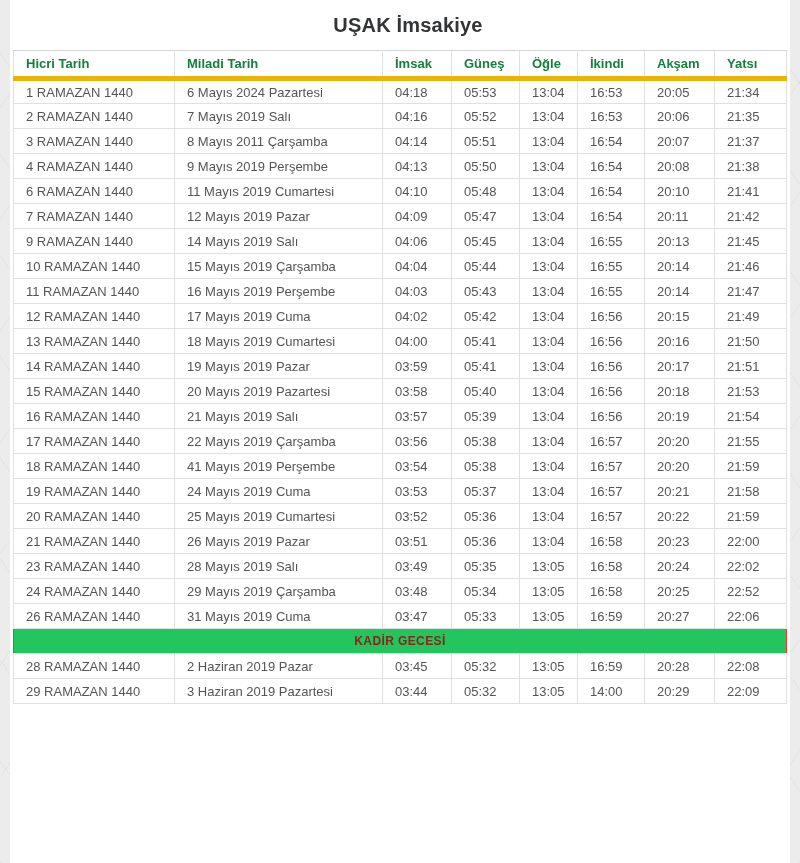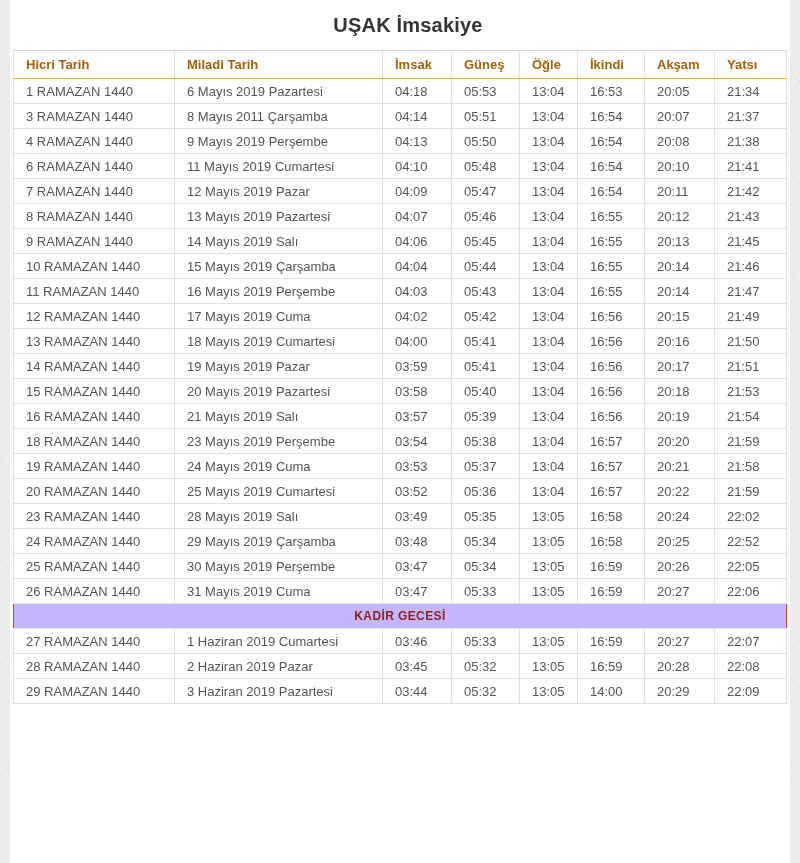--- a/index.html
+++ b/index.html
@@ -37,39 +37,39 @@
     padding: 0 0 0 12px;
     text-align: left;
     vertical-align: middle;
     font-size: 13px;
     white-space: nowrap;
     overflow: hidden;
   }
   table.imsakiye th {
     height: 28px;
     font-weight: 700;
-    color: #a16207;
+    color: #15803d;
     border-top: 1px solid #d6d6d6;
-    border-bottom: 1px solid #eab308;
+    border-bottom: 5px solid #eab308;
   }
   table.imsakiye td {
     height: 25px;
     color: #555555;
     font-weight: 400;
   }
   col.c-hicri  { width: 161px; }
   col.c-miladi { width: 208px; }
   col.c-imsak  { width: 69px; }
   col.c-gunes  { width: 68px; }
   col.c-ogle   { width: 58px; }
   col.c-ikindi { width: 67px; }
   col.c-aksam  { width: 70px; }
   col.c-yatsi  { width: 72px; }
   tr.banner-row td {
-    background: #c4b5fd;
+    background: #22c55e;
     color: #8c241c;
     text-align: center;
     padding: 0;
     font-weight: 700;
     font-size: 12px;
     letter-spacing: 0.4px;
     border-left: 1px solid #f43b1e;
     border-right: 1px solid #f43b1e;
     height: 25px;
   }
@@ -98,27 +98,37 @@
           <th>Güneş</th>
           <th>Öğle</th>
           <th>İkindi</th>
           <th>Akşam</th>
           <th>Yatsı</th>
         </tr>
     </thead>
     <tbody id="table-body">
         <tr>
           <td>1 RAMAZAN 1440</td>
-          <td>6 Mayıs 2019 Pazartesi</td>
+          <td>6 Mayıs 2024 Pazartesi</td>
           <td>04:18</td>
           <td>05:53</td>
           <td>13:04</td>
           <td>16:53</td>
           <td>20:05</td>
           <td>21:34</td>
+        </tr>
+        <tr>
+          <td>2 RAMAZAN 1440</td>
+          <td>7 Mayıs 2019 Salı</td>
+          <td>04:16</td>
+          <td>05:52</td>
+          <td>13:04</td>
+          <td>16:53</td>
+          <td>20:06</td>
+          <td>21:35</td>
         </tr>
         <tr>
           <td>3 RAMAZAN 1440</td>
           <td>8 Mayıs 2011 Çarşamba</td>
           <td>04:14</td>
           <td>05:51</td>
           <td>13:04</td>
           <td>16:54</td>
           <td>20:07</td>
           <td>21:37</td>
@@ -147,30 +157,20 @@
           <td>7 RAMAZAN 1440</td>
           <td>12 Mayıs 2019 Pazar</td>
           <td>04:09</td>
           <td>05:47</td>
           <td>13:04</td>
           <td>16:54</td>
           <td>20:11</td>
           <td>21:42</td>
         </tr>
         <tr>
-          <td>8 RAMAZAN 1440</td>
-          <td>13 Mayıs 2019 Pazartesi</td>
-          <td>04:07</td>
-          <td>05:46</td>
-          <td>13:04</td>
-          <td>16:55</td>
-          <td>20:12</td>
-          <td>21:43</td>
-        </tr>
-        <tr>
           <td>9 RAMAZAN 1440</td>
           <td>14 Mayıs 2019 Salı</td>
           <td>04:06</td>
           <td>05:45</td>
           <td>13:04</td>
           <td>16:55</td>
           <td>20:13</td>
           <td>21:45</td>
         </tr>
         <tr>
@@ -237,22 +237,32 @@
           <td>16 RAMAZAN 1440</td>
           <td>21 Mayıs 2019 Salı</td>
           <td>03:57</td>
           <td>05:39</td>
           <td>13:04</td>
           <td>16:56</td>
           <td>20:19</td>
           <td>21:54</td>
         </tr>
         <tr>
+          <td>17 RAMAZAN 1440</td>
+          <td>22 Mayıs 2019 Çarşamba</td>
+          <td>03:56</td>
+          <td>05:38</td>
+          <td>13:04</td>
+          <td>16:57</td>
+          <td>20:20</td>
+          <td>21:55</td>
+        </tr>
+        <tr>
           <td>18 RAMAZAN 1440</td>
-          <td>23 Mayıs 2019 Perşembe</td>
+          <td>41 Mayıs 2019 Perşembe</td>
           <td>03:54</td>
           <td>05:38</td>
           <td>13:04</td>
           <td>16:57</td>
           <td>20:20</td>
           <td>21:59</td>
         </tr>
         <tr>
           <td>19 RAMAZAN 1440</td>
           <td>24 Mayıs 2019 Cuma</td>
@@ -267,71 +277,61 @@
           <td>20 RAMAZAN 1440</td>
           <td>25 Mayıs 2019 Cumartesi</td>
           <td>03:52</td>
           <td>05:36</td>
           <td>13:04</td>
           <td>16:57</td>
           <td>20:22</td>
           <td>21:59</td>
         </tr>
         <tr>
+          <td>21 RAMAZAN 1440</td>
+          <td>26 Mayıs 2019 Pazar</td>
+          <td>03:51</td>
+          <td>05:36</td>
+          <td>13:04</td>
+          <td>16:58</td>
+          <td>20:23</td>
+          <td>22:00</td>
+        </tr>
+        <tr>
           <td>23 RAMAZAN 1440</td>
           <td>28 Mayıs 2019 Salı</td>
           <td>03:49</td>
           <td>05:35</td>
           <td>13:05</td>
           <td>16:58</td>
           <td>20:24</td>
           <td>22:02</td>
         </tr>
         <tr>
           <td>24 RAMAZAN 1440</td>
           <td>29 Mayıs 2019 Çarşamba</td>
           <td>03:48</td>
           <td>05:34</td>
           <td>13:05</td>
           <td>16:58</td>
           <td>20:25</td>
           <td>22:52</td>
         </tr>
         <tr>
-          <td>25 RAMAZAN 1440</td>
-          <td>30 Mayıs 2019 Perşembe</td>
-          <td>03:47</td>
-          <td>05:34</td>
-          <td>13:05</td>
-          <td>16:59</td>
-          <td>20:26</td>
-          <td>22:05</td>
-        </tr>
-        <tr>
           <td>26 RAMAZAN 1440</td>
           <td>31 Mayıs 2019 Cuma</td>
           <td>03:47</td>
           <td>05:33</td>
           <td>13:05</td>
           <td>16:59</td>
           <td>20:27</td>
           <td>22:06</td>
         </tr>
         <tr class="banner-row">
           <td colspan="8">KADİR GECESİ</td>
-        </tr>
-        <tr>
-          <td>27 RAMAZAN 1440</td>
-          <td>1 Haziran 2019 Cumartesi</td>
-          <td>03:46</td>
-          <td>05:33</td>
-          <td>13:05</td>
-          <td>16:59</td>
-          <td>20:27</td>
-          <td>22:07</td>
         </tr>
         <tr>
           <td>28 RAMAZAN 1440</td>
           <td>2 Haziran 2019 Pazar</td>
           <td>03:45</td>
           <td>05:32</td>
           <td>13:05</td>
           <td>16:59</td>
           <td>20:28</td>
           <td>22:08</td>

